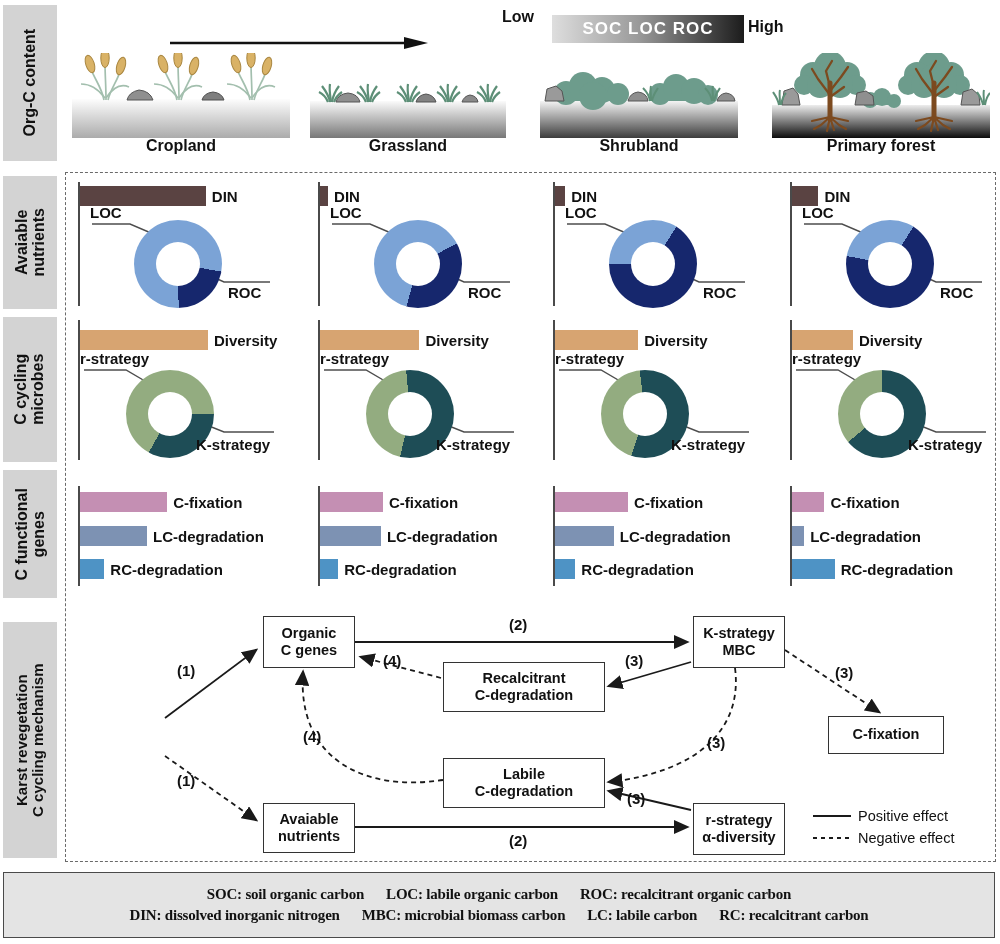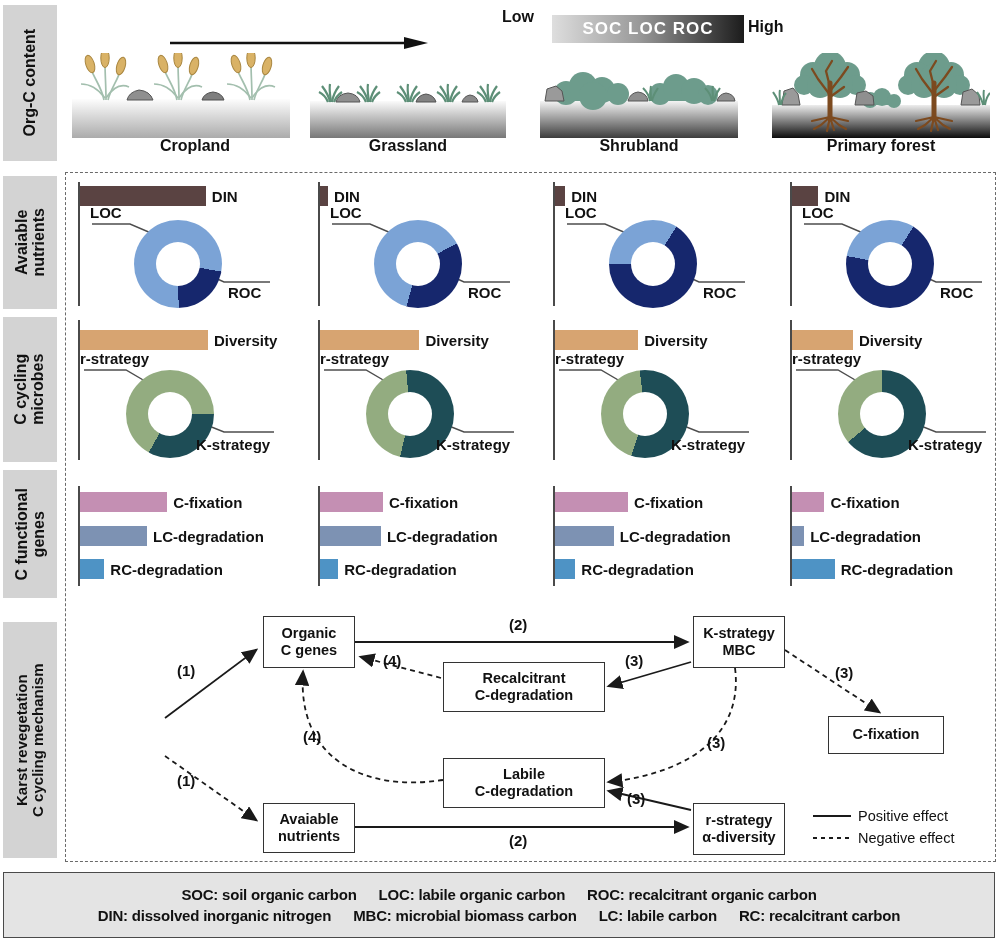--- a/index.html
+++ b/index.html
@@ -46,21 +46,21 @@
   #mech svg{position:absolute;left:0;top:0;}
   .mbox{position:absolute;border:1.6px solid #333;background:#fff;
         display:flex;flex-direction:column;align-items:center;justify-content:center;
         font-weight:bold;font-size:14.5px;line-height:1.18;text-align:center;}
   .elabel{position:absolute;font-weight:bold;font-size:15px;}
   .leg-text{position:absolute;font-weight:normal;font-size:14.5px;white-space:nowrap;}
   
   #footer{position:absolute;left:3px;top:872px;width:992px;height:66px;background:#e4e4e4;
           border:1.6px solid #4a4a4a;box-sizing:border-box;
           display:flex;flex-direction:column;align-items:center;justify-content:center;gap:4px;}
-  .fline{display:flex;gap:22px;font-weight:bold;font-size:15px;letter-spacing:-0.2px;white-space:nowrap;}
+  .fline{display:flex;gap:22px;font-weight:bold;font-size:15px;letter-spacing:-0.2px;white-space:nowrap;font-family:Liberation Serif, serif;}
 </style>
 </head>
 <body>
 
 <div id="fig">
 
   <div class="side" style="top:5px;height:156px">
     <div class="rot">
         <span>Org-C content</span>
       </div>
@@ -312,21 +312,21 @@
         <path d="M1,0 C1,-8 0,-12 1,-15"></path>
         <path d="M2,0 C3,-6 5,-10 7,-12"></path>
       </g>
     <g stroke="#5d8f77" stroke-width="2" fill="none" transform="translate(211,52)">
       <path d="M0,0 C-1,-6 -4,-10 -6,-13"></path>
         <path d="M1,0 C1,-8 0,-12 1,-15"></path>
         <path d="M2,0 C3,-6 5,-10 7,-12"></path>
       </g>
   </svg>
 
-  <div class="land-label" style="left:86px;width:218px">Cropland</div>
+  <div class="land-label" style="left:72px;width:218px">Cropland</div>
   <div class="land-label" style="left:310px;width:196px">Grassland</div>
   <div class="land-label" style="left:540px;width:198px">Shrubland</div>
   <div class="land-label" style="left:772px;width:218px">Primary forest</div>
 
   <div id="frame"></div>
 
   <div class="panel r2" style="left:78px">
     <div class="vaxis"></div>
     <div class="bar-row" style="top:6px">
         <div class="bar" style="width: 62%; background: rgb(90, 67, 66);"></div>

